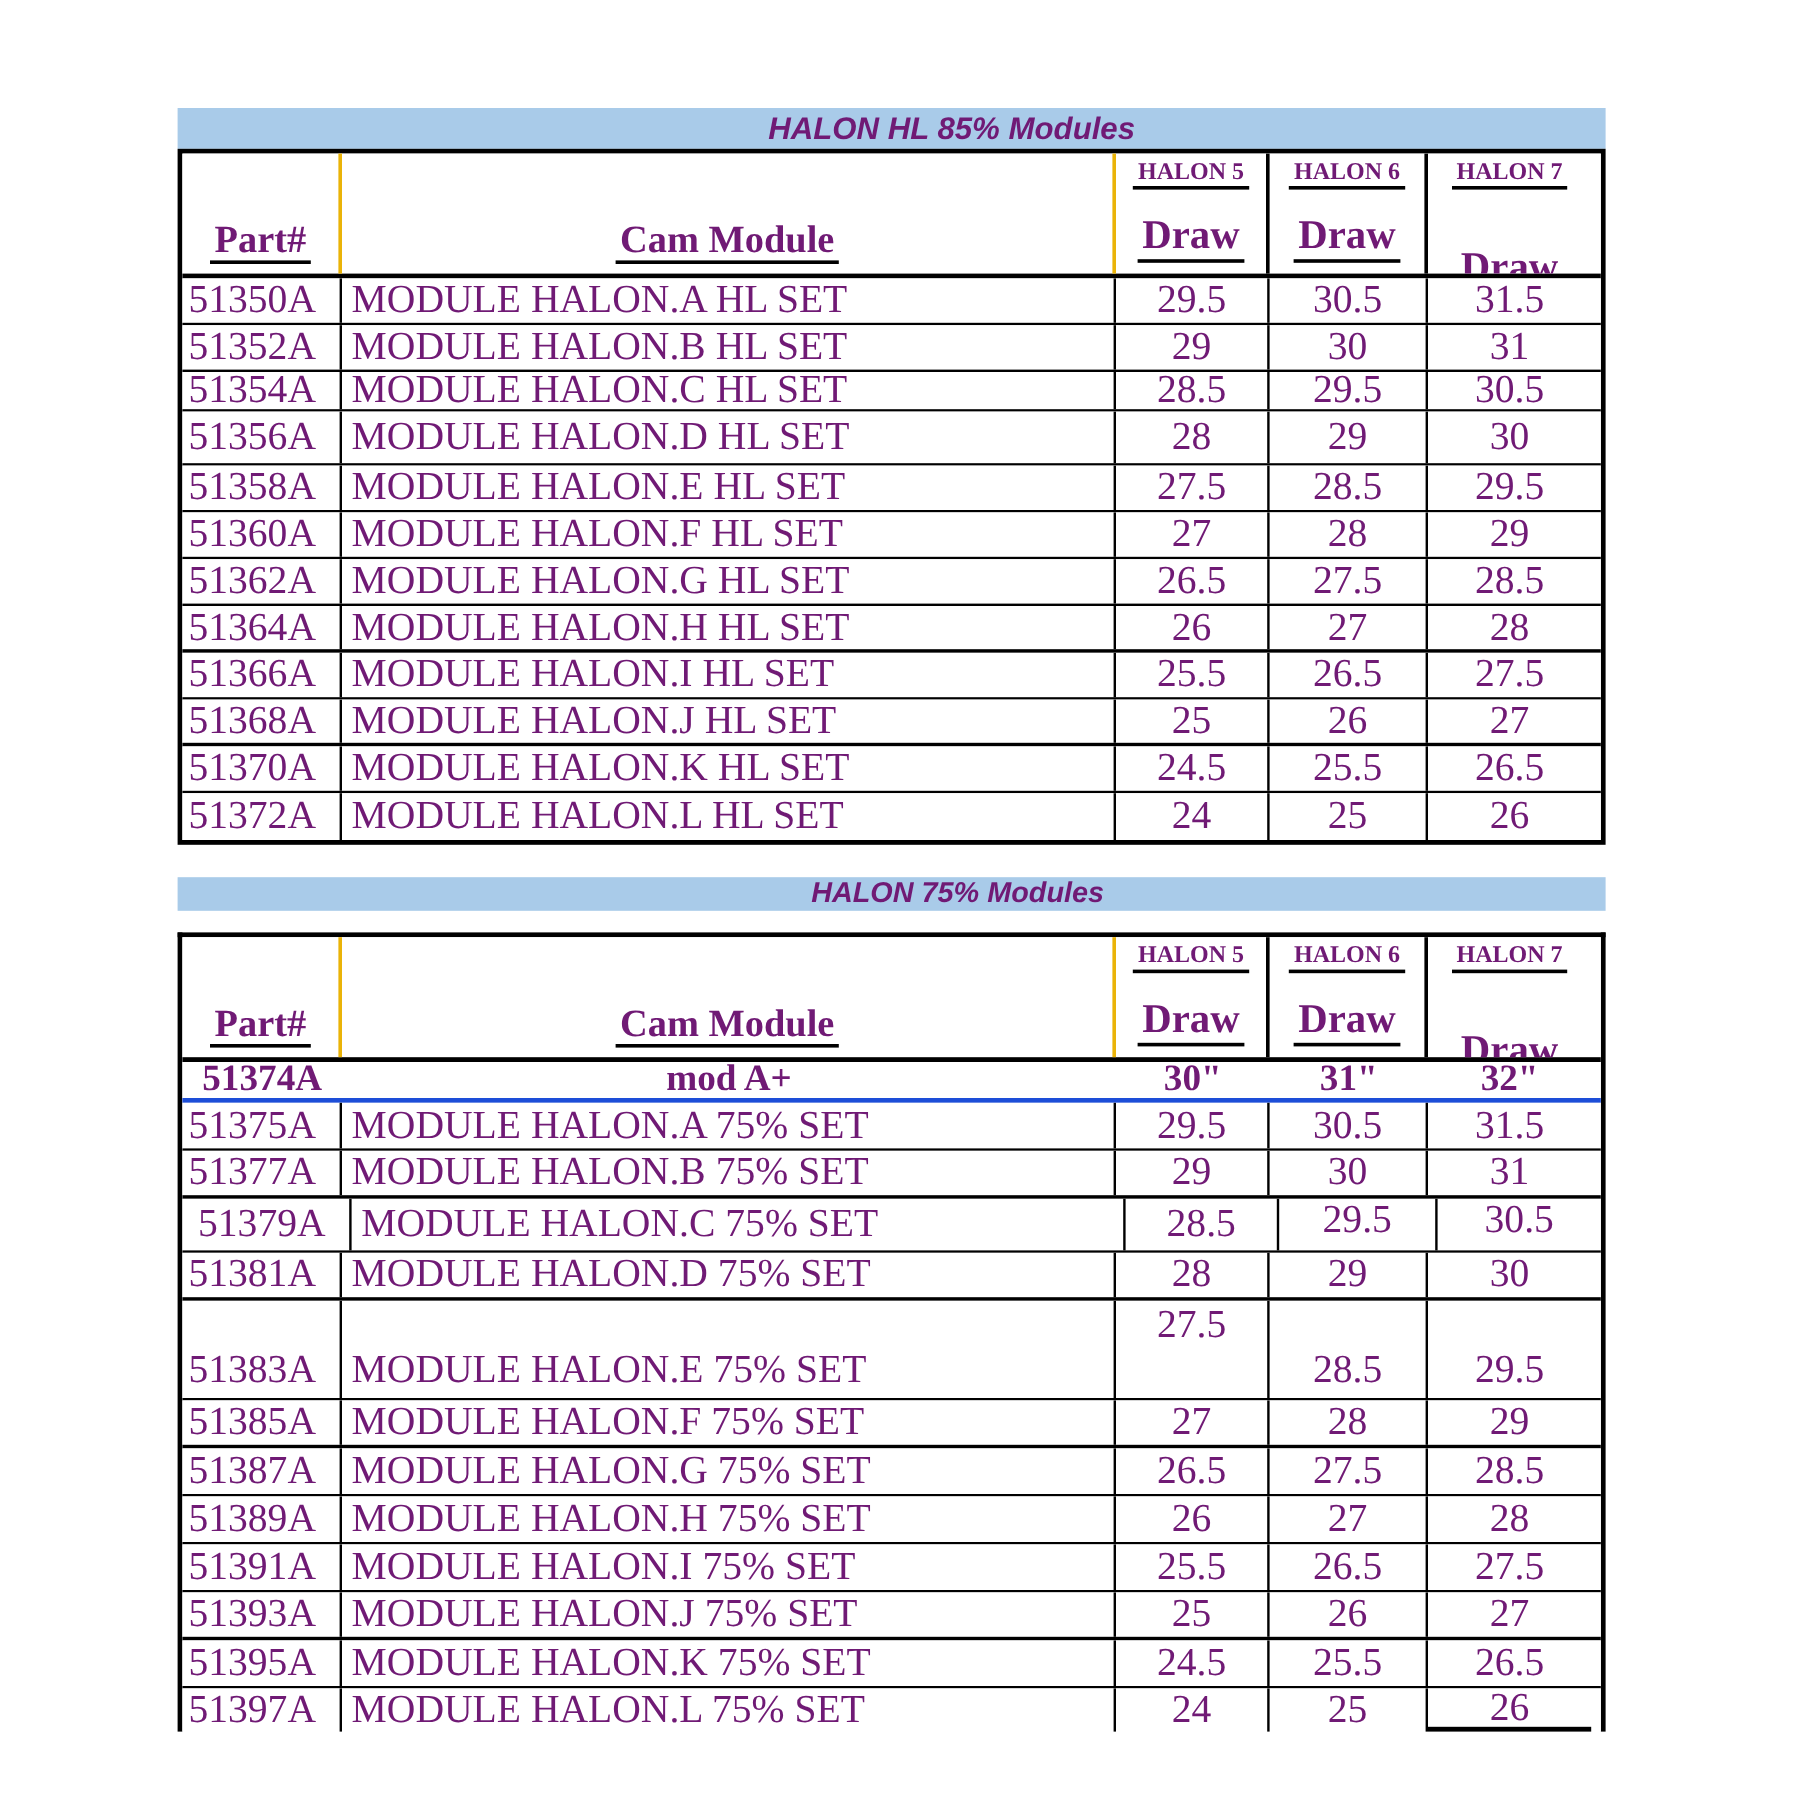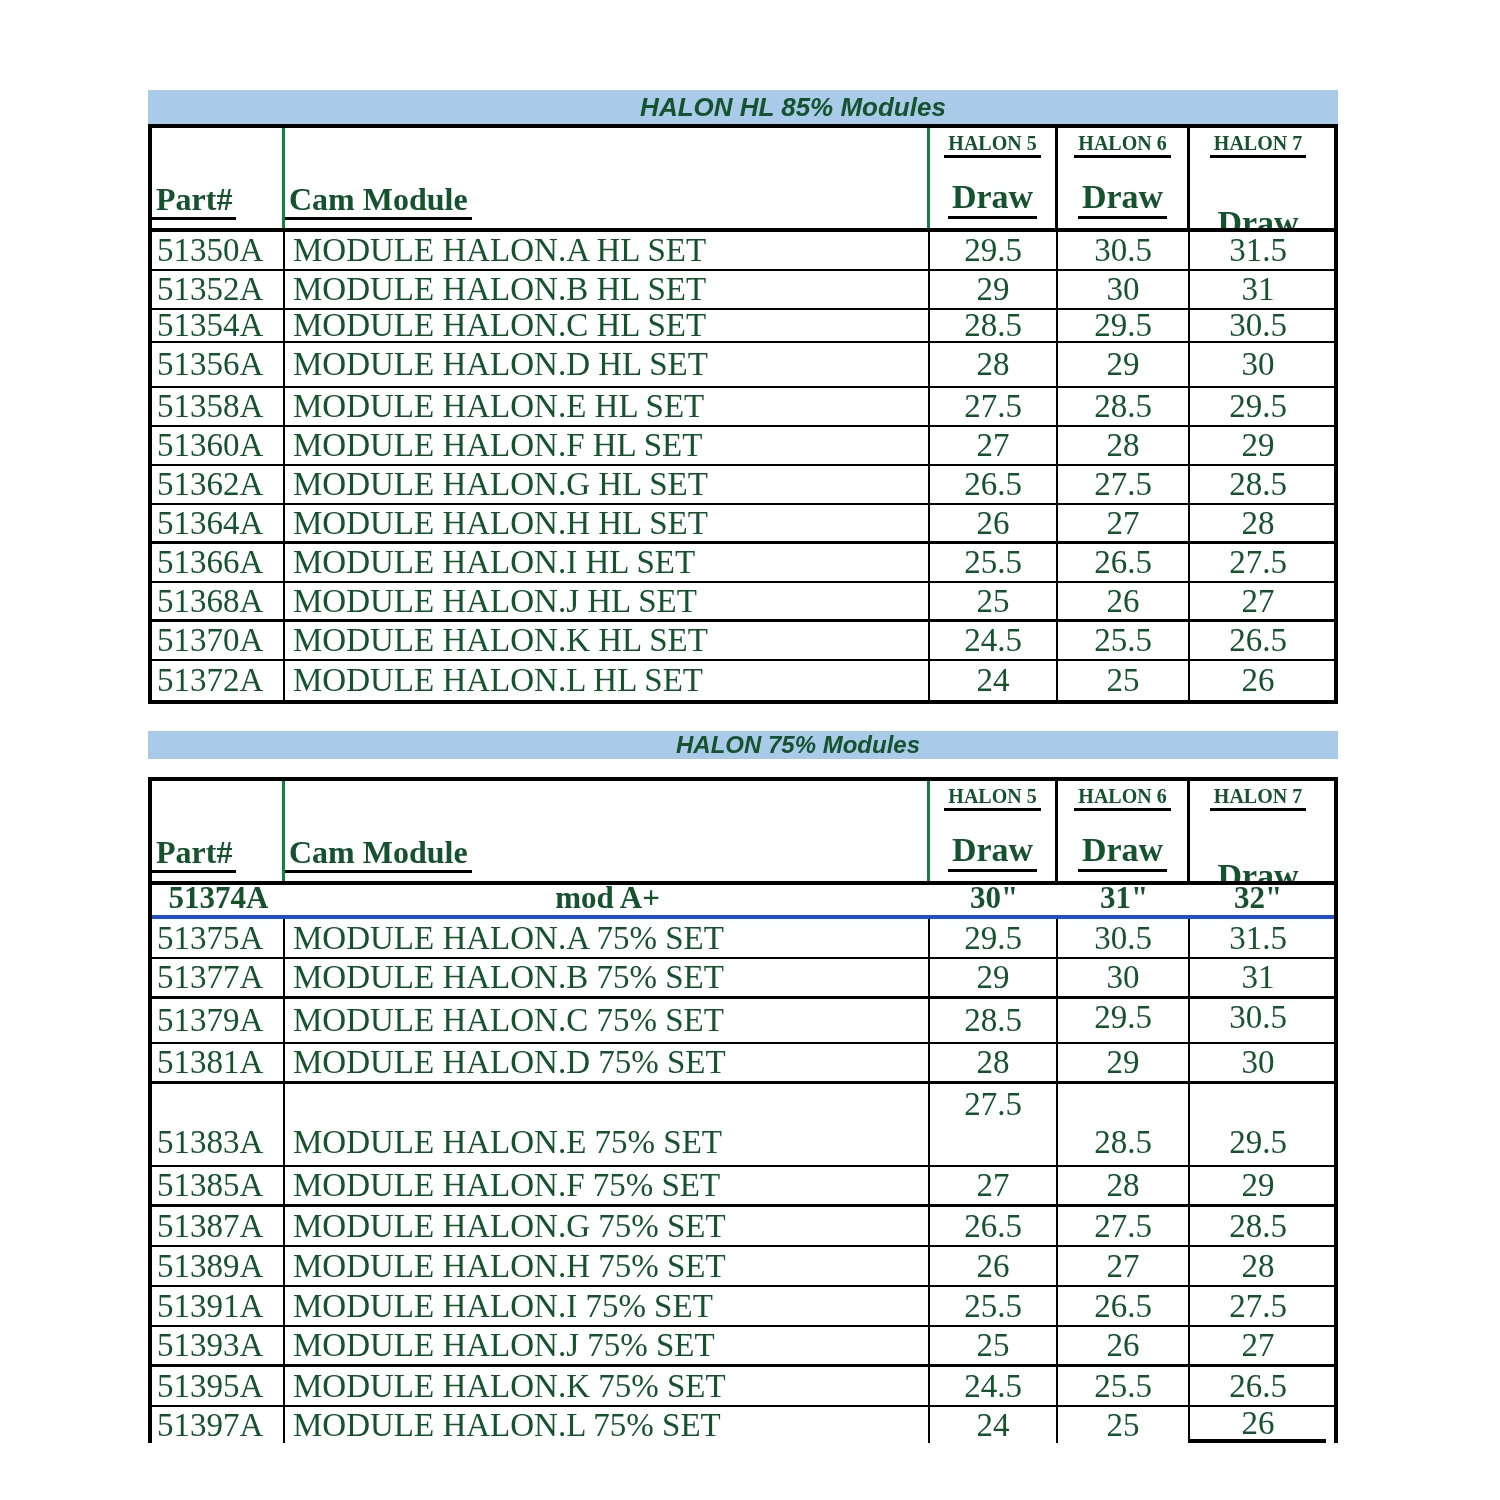--- a/index.html
+++ b/index.html
@@ -1,17 +1,17 @@
 <!DOCTYPE html>
 <html><head>
 <meta charset="utf-8">
 <style>
   html,body{margin:0;padding:0;}
   .page{position:relative;width:1500px;height:1500px;background:#ffffff;overflow:hidden;
-        font-family:"Liberation Serif", serif;color:#14532d;}
+        font-family:"Liberation Serif", serif;color:#701a75;}
   .wrap{position:absolute;left:148px;top:90px;width:1190px;}
 
   
   .bar{box-sizing:border-box;width:100%;display:flex;align-items:center;justify-content:center;
        font-family:"Liberation Sans", sans-serif;font-style:italic;font-weight:bold;
        background:#a9cbe9;}
   .bar1{height:34px;font-size:26px;padding-left:100px;}
   .bar2{height:28px;font-size:24px;margin-top:27px;margin-bottom:18px;padding-left:110px;}
 
   
@@ -22,21 +22,21 @@
   .cell{box-sizing:border-box;display:flex;align-items:center;overflow:hidden;font-size:33px;line-height:1.05;}
   .cell:not(.n7){border-right:2px solid #000;}
   .part{width:133px;padding-left:5px;}
   .mod{width:645px;padding-left:8px;}
   .n5{width:128px;justify-content:center;padding-left:0;}
   .n6{width:132px;justify-content:center;padding-left:0;}
   .n7{width:136px;justify-content:center;padding-left:0;gap:48px;}
 
   
   .hrow{height:104px;border-bottom:4px solid #000;font-weight:bold;}
-  .hrow .part,.hrow .mod{align-items:flex-end;padding:0 0 8px 0;border-right:3px solid #15803d;font-size:32px;}
+  .hrow .part,.hrow .mod{align-items:flex-end;justify-content:center;padding:0 0 8px 0;border-right:3px solid #eab308;font-size:32px;}
   .hrow .n5,.hrow .n6{border-right:3px solid #000;}
   .mcell{flex-direction:column;justify-content:space-between;align-items:center;padding:5px 0 9px;}
   .model{font-size:20px;}
   .dl{font-size:34px;}
   .u{border-bottom:3px solid #000;padding:0 4px 2px;display:inline-block;line-height:1.0;}
 
   
   .srow{height:34px;border-bottom:4px solid #1d4ed8;font-weight:bold;}
   .srow .cell{border-right:none;justify-content:center;padding-left:0;font-size:31px;}
 
@@ -44,21 +44,21 @@
   .row{height:39px;border-bottom:2px solid #000;}
   .t2 .row{height:40px;}
   .t1 .row:last-child{border-bottom:none;}
   .bb3{border-bottom-width:3px;}
 
   
   .t1-r2{height:33px;}
   .t1-r2 .cell{align-items:flex-start;line-height:0.95;}
   .t1-r2 .n6,.t1-r2 .n7{align-items:flex-end;}
   .h45{height:45px !important;}
-  .t2-r2{height:45px !important;}
+  .t2-r2{height:45px !important;justify-content:flex-end;}
   .t2-r2 .n6,.t2-r2 .n7{align-items:flex-start;padding-top:1px;}
   .t2-r4{height:83px !important;}
   .t2-r4 .cell{align-items:flex-end;padding-bottom:5px;}
   .t2-r4 .n5{align-items:flex-start;padding-top:3px;padding-bottom:0;}
   .t2-last{height:36px !important;border-bottom:none;}
   .t2-last .n7{border-bottom:4px solid #000;}
 </style>
 </head>
 <body>
 

